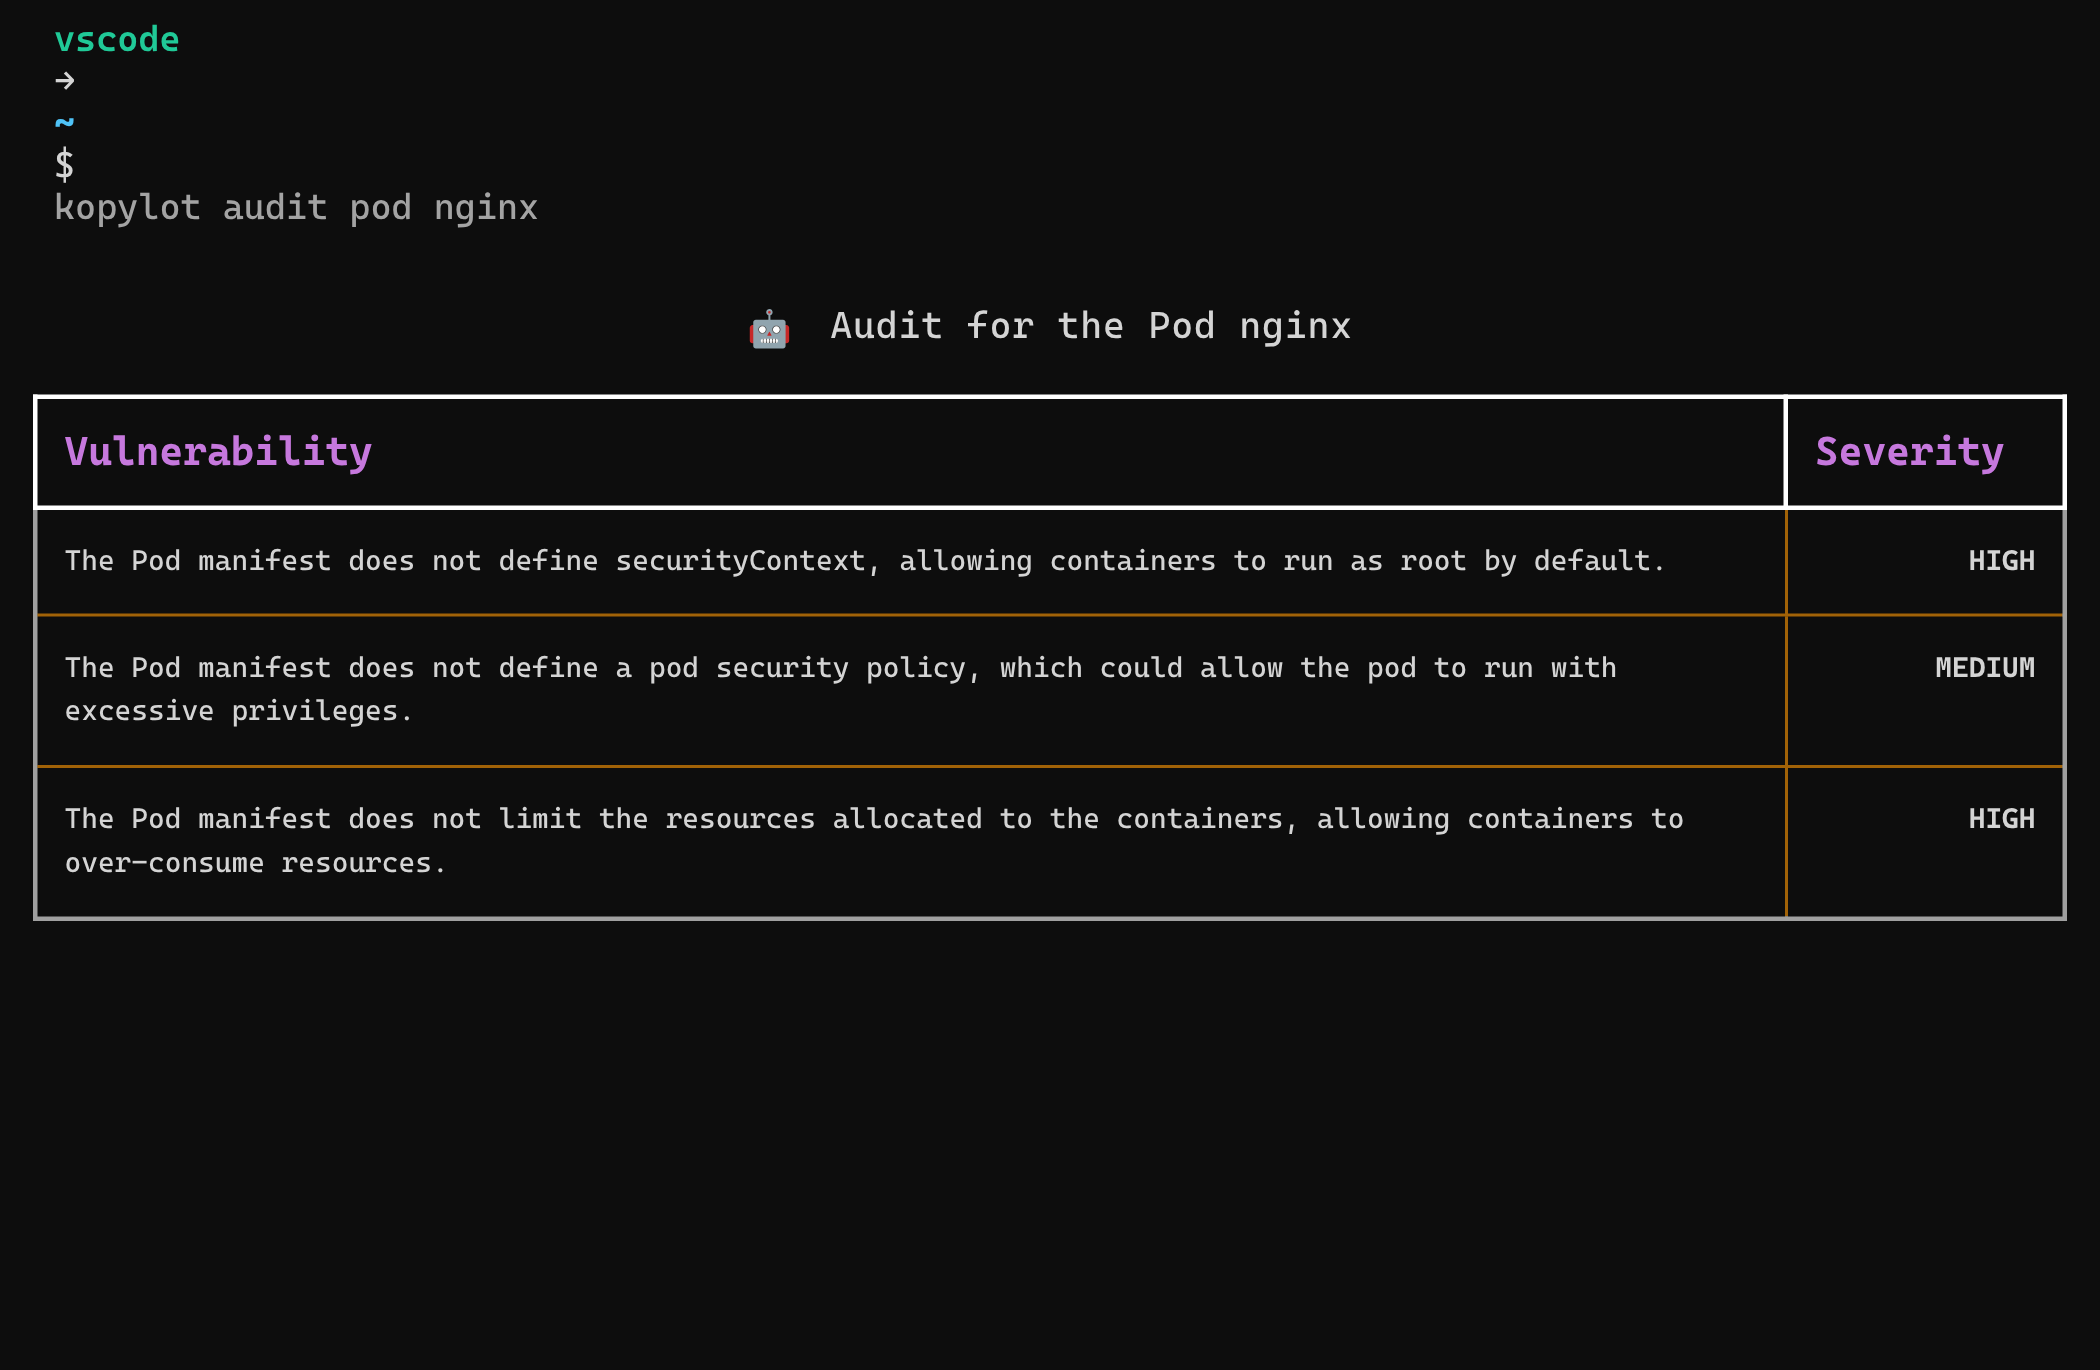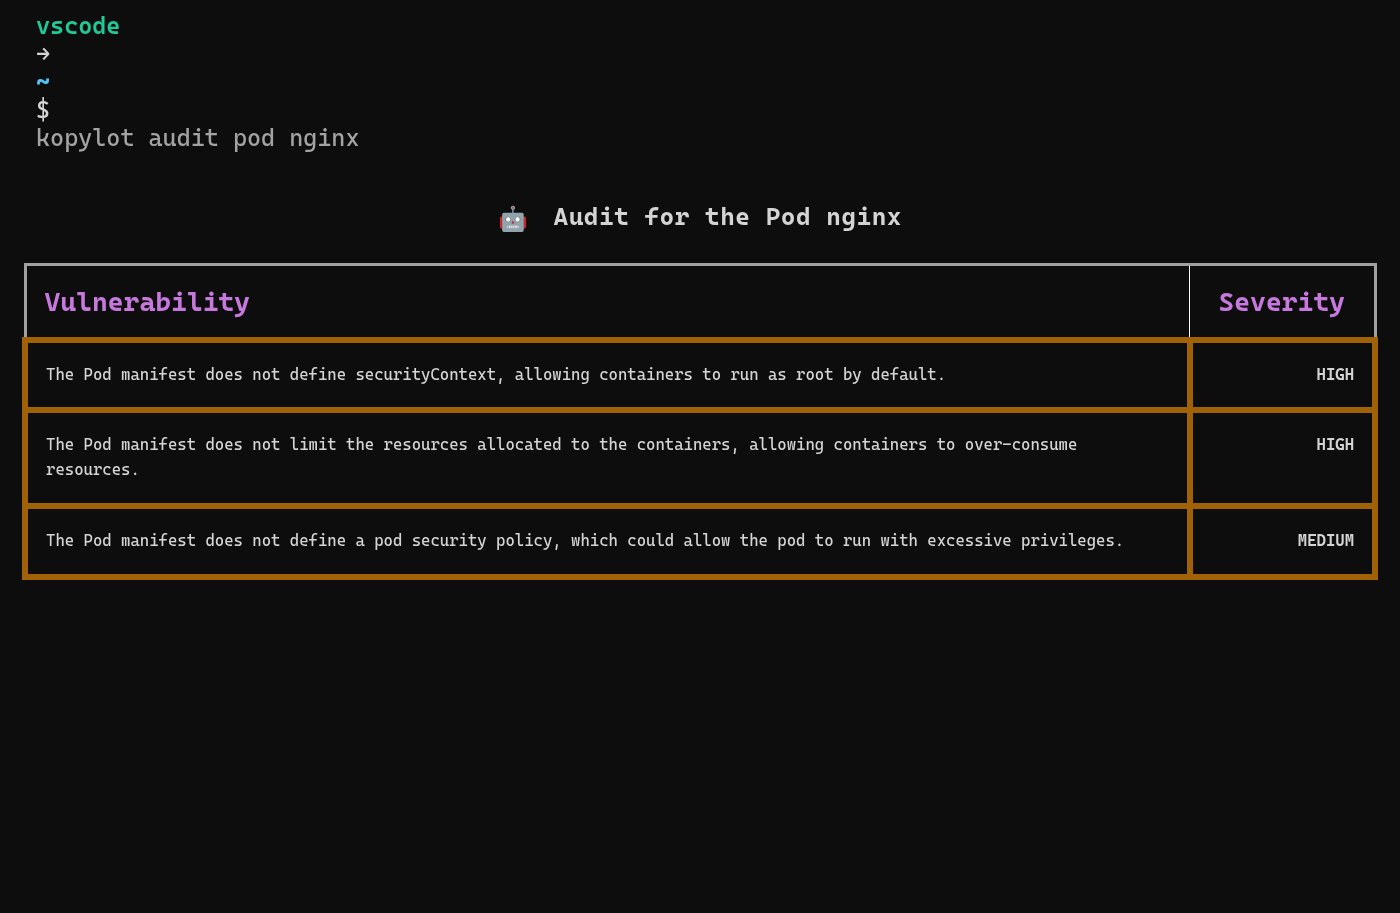--- a/index.html
+++ b/index.html
@@ -40,53 +40,52 @@
       color: #d4d4d4;
       margin: 0 8px 0 14px;
     }
     .prompt-command {
       color: #a3a3a3;
     }
     .audit-title {
       text-align: center;
       color: #d4d4d4;
       font-size: 25px;
-      font-weight: 700;
+      font-weight: 400;
       margin-bottom: 30px;
       letter-spacing: 0.5px;
     }
     .robot-icon {
       display: inline-block;
       margin-right: 10px;
       font-size: 24px;
       vertical-align: middle;
     }
     .audit-table {
       width: 100%;
       border-collapse: collapse;
       border: 3px solid #a0a0a0;
     }
     .audit-table th {
       color: #c678dd;
       font-weight: 700;
       font-size: 27px;
       text-align: left;
       padding: 20px 18px;
-      border: 1px solid #ffffff;
+      border: 3px solid #ffffff;
       background-color: #0d0d0d;
     }
     .audit-table th.severity-header {
-      text-align: center;
       width: 180px;
     }
     .audit-table td {
       padding: 20px 18px;
-      border: 6px solid #a16207;
+      border: 2px solid #a16207;
       vertical-align: top;
-      font-size: 16px;
+      font-size: 19px;
       line-height: 1.55;
       color: #d4d4d4;
       font-weight: 500;
       margin-top: 46px;
     }
     .audit-table td.vuln-cell {
       width: 1130px;
     }
     .audit-table td.severity-cell {
       text-align: right;
@@ -125,21 +124,21 @@
       <th>Vulnerability</th>
       <th class="severity-header">Severity</th>
     </tr>
   </thead>
   <tbody>
   <tr>
         <td class="vuln-cell">The Pod manifest does not define securityContext, allowing containers to run as root by default.</td>
         <td class="severity-cell severity-high">HIGH</td>
       </tr>
       <tr>
+        <td class="vuln-cell">The Pod manifest does not define a pod security policy, which could allow the pod to run with excessive privileges.</td>
+        <td class="severity-cell severity-medium">MEDIUM</td>
+      </tr>
+      <tr>
         <td class="vuln-cell">The Pod manifest does not limit the resources allocated to the containers, allowing containers to over-consume resources.</td>
         <td class="severity-cell severity-high">HIGH</td>
-      </tr>
-      <tr>
-        <td class="vuln-cell">The Pod manifest does not define a pod security policy, which could allow the pod to run with excessive privileges.</td>
-        <td class="severity-cell severity-medium">MEDIUM</td>
       </tr>
     </tbody>
 </table>
 
 </body></html>

